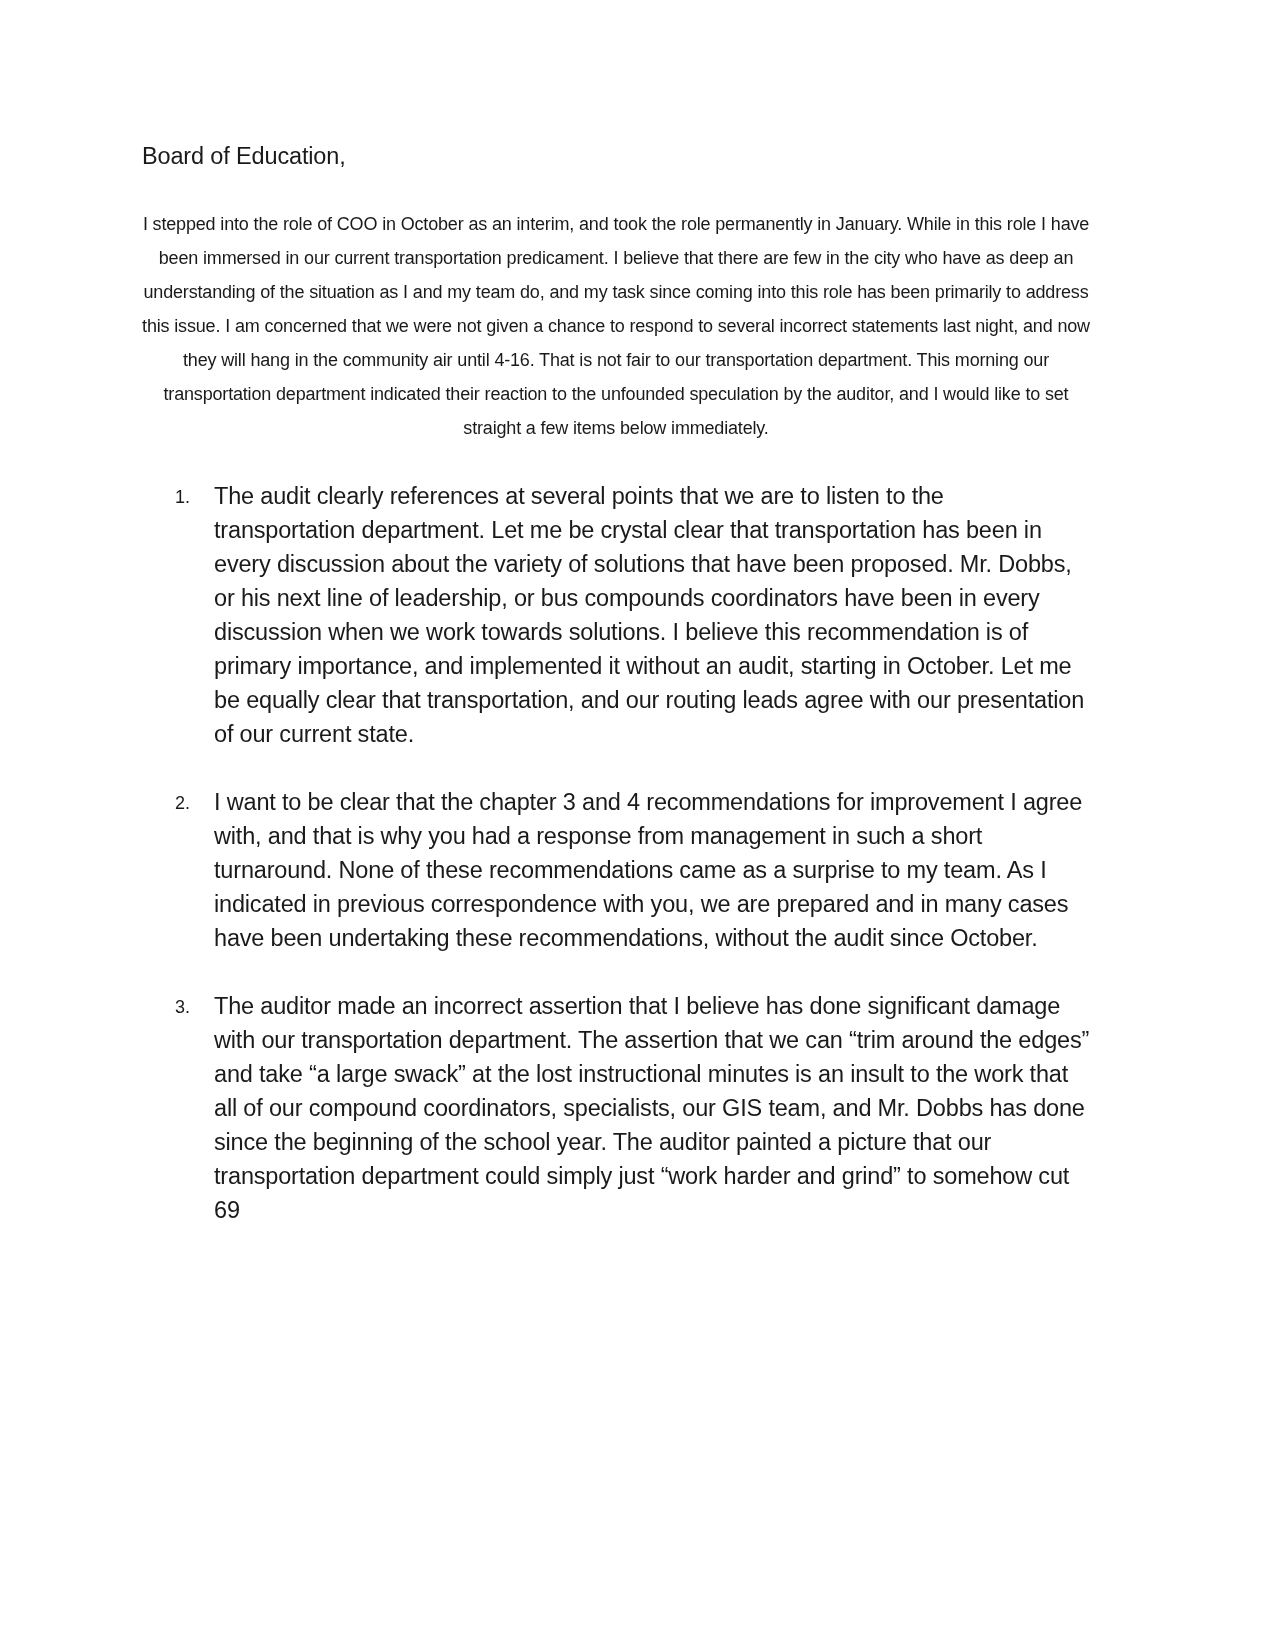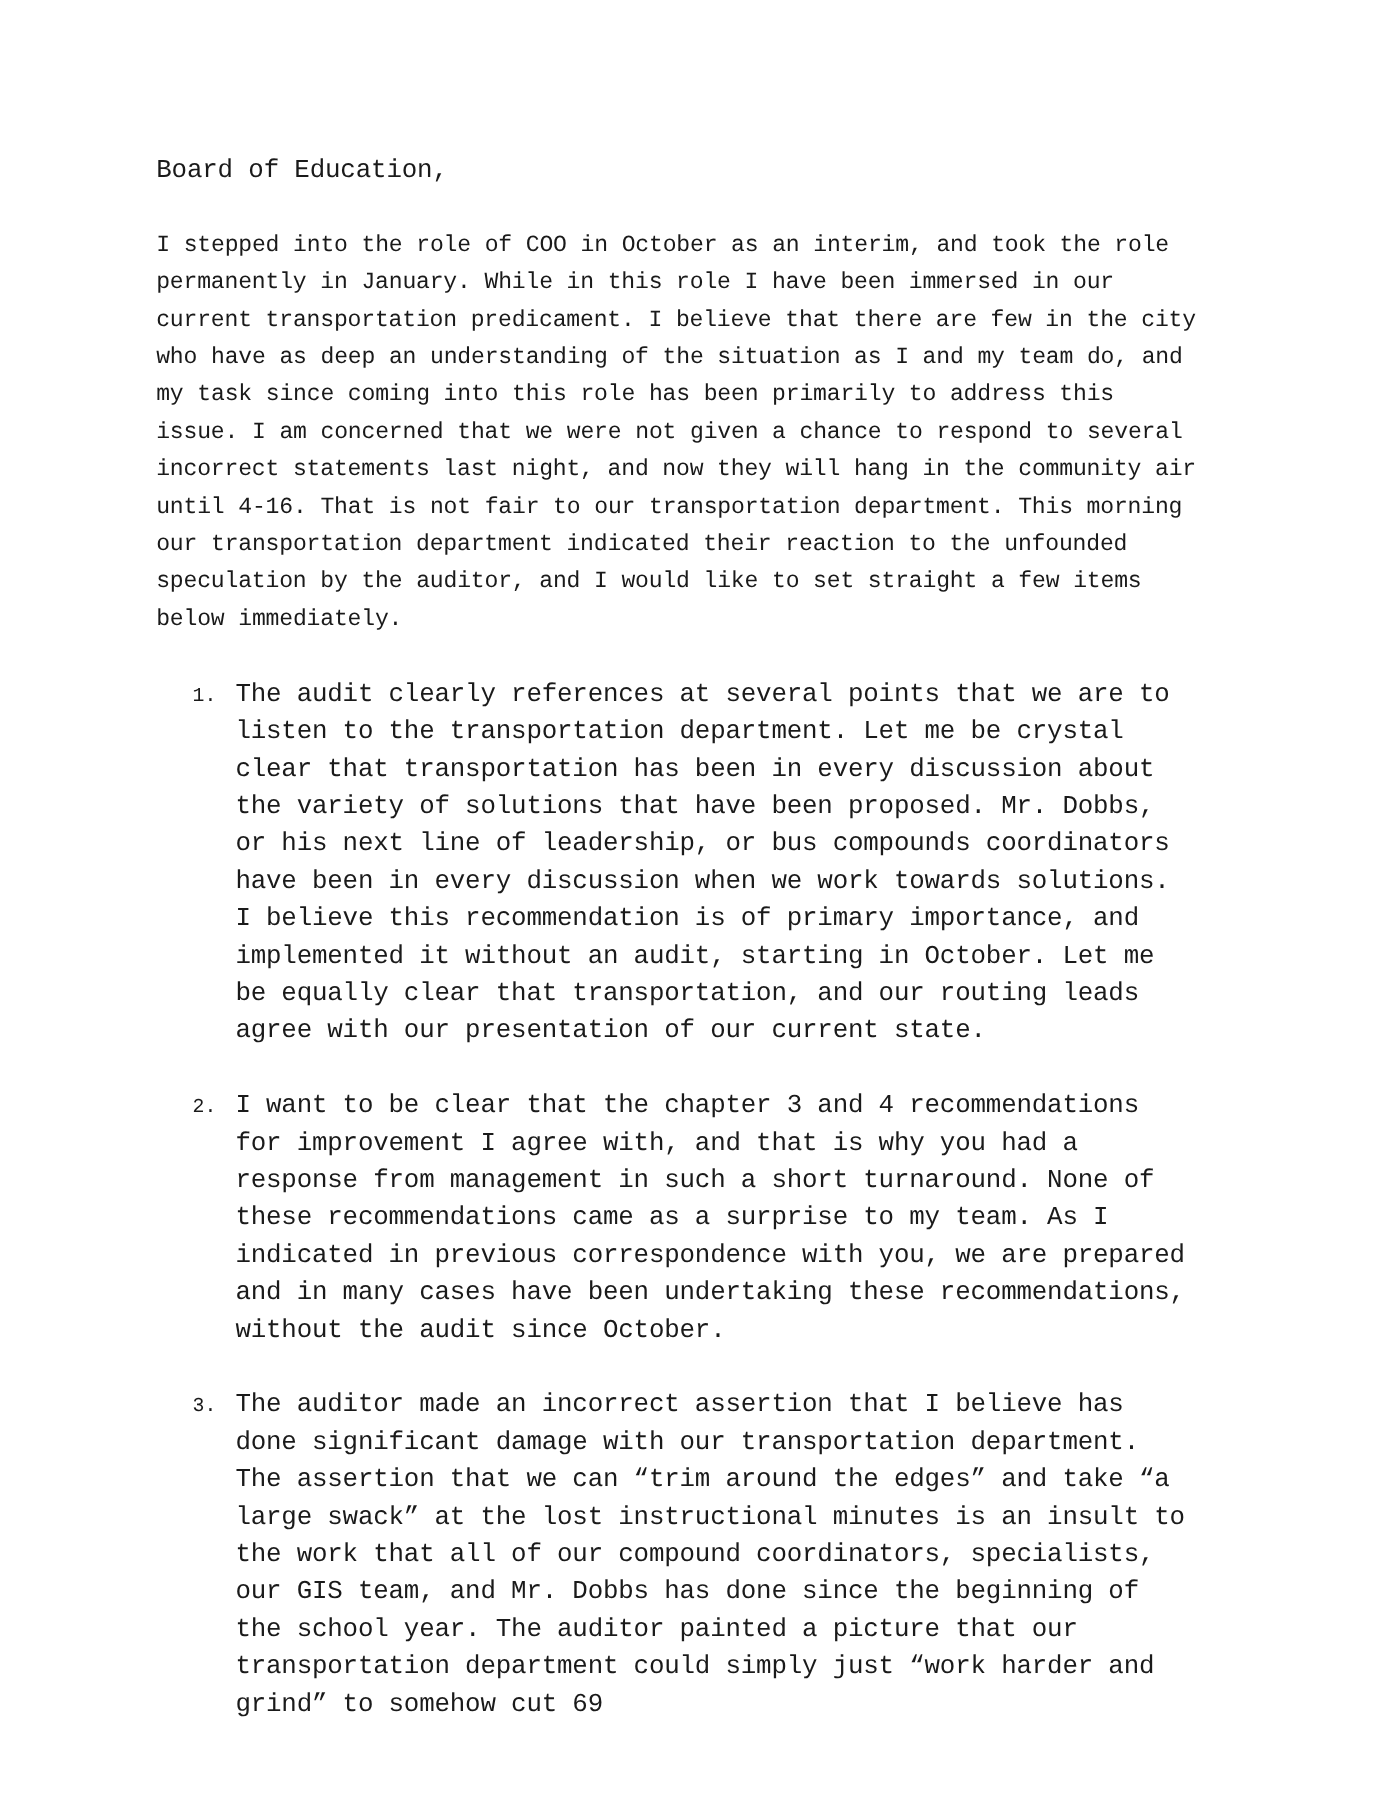--- a/index.html
+++ b/index.html
@@ -15,21 +15,20 @@
     color: #000000;
     overflow: hidden;
   }
 
   .page {
     position: relative;
     width: 1265px;
     height: 1155px;
     background: #ffffff;
     box-sizing: border-box;
-    font-family: Liberation Mono, monospace;
   }
 
   .doc-body {
     position: absolute;
     left: 142px;
     top: 139px;
     width: 948px;
   }
 
   .salutation {
@@ -38,26 +37,26 @@
     letter-spacing: -0.15px;
     color: #1a1a1a;
     margin: 0;
   }
 
   .spacer-line {
     height: 34px;
   }
 
   .intro-paragraph {
-    font-size: 21px;
+    font-size: 18px;
     line-height: 34px;
     letter-spacing: -0.18px;
     color: #1a1a1a;
     margin: 0;
-    text-align: left;
+    text-align: center;
     word-spacing: 0.1px;
   }
 
   .numbered-list {
     list-style: none;
     margin: 0;
     padding: 0;
   }
 
   .list-item {

